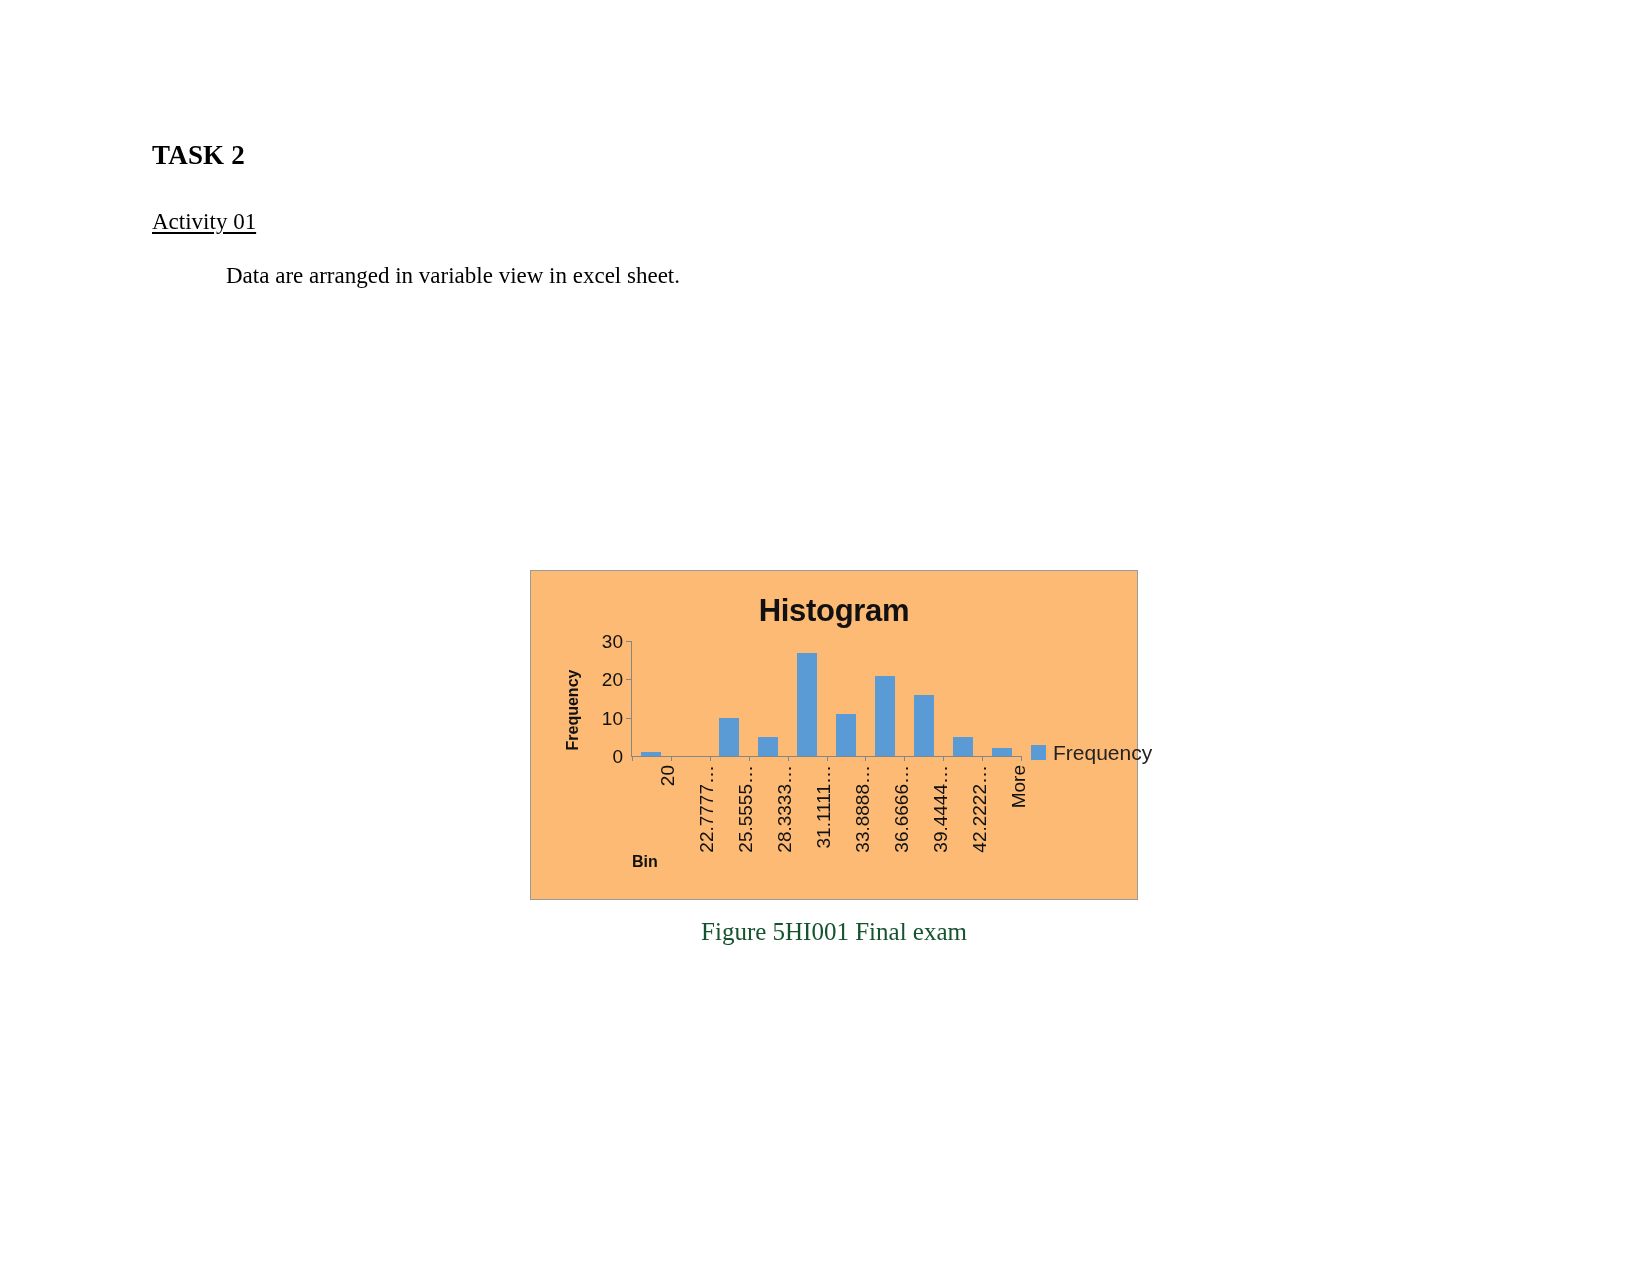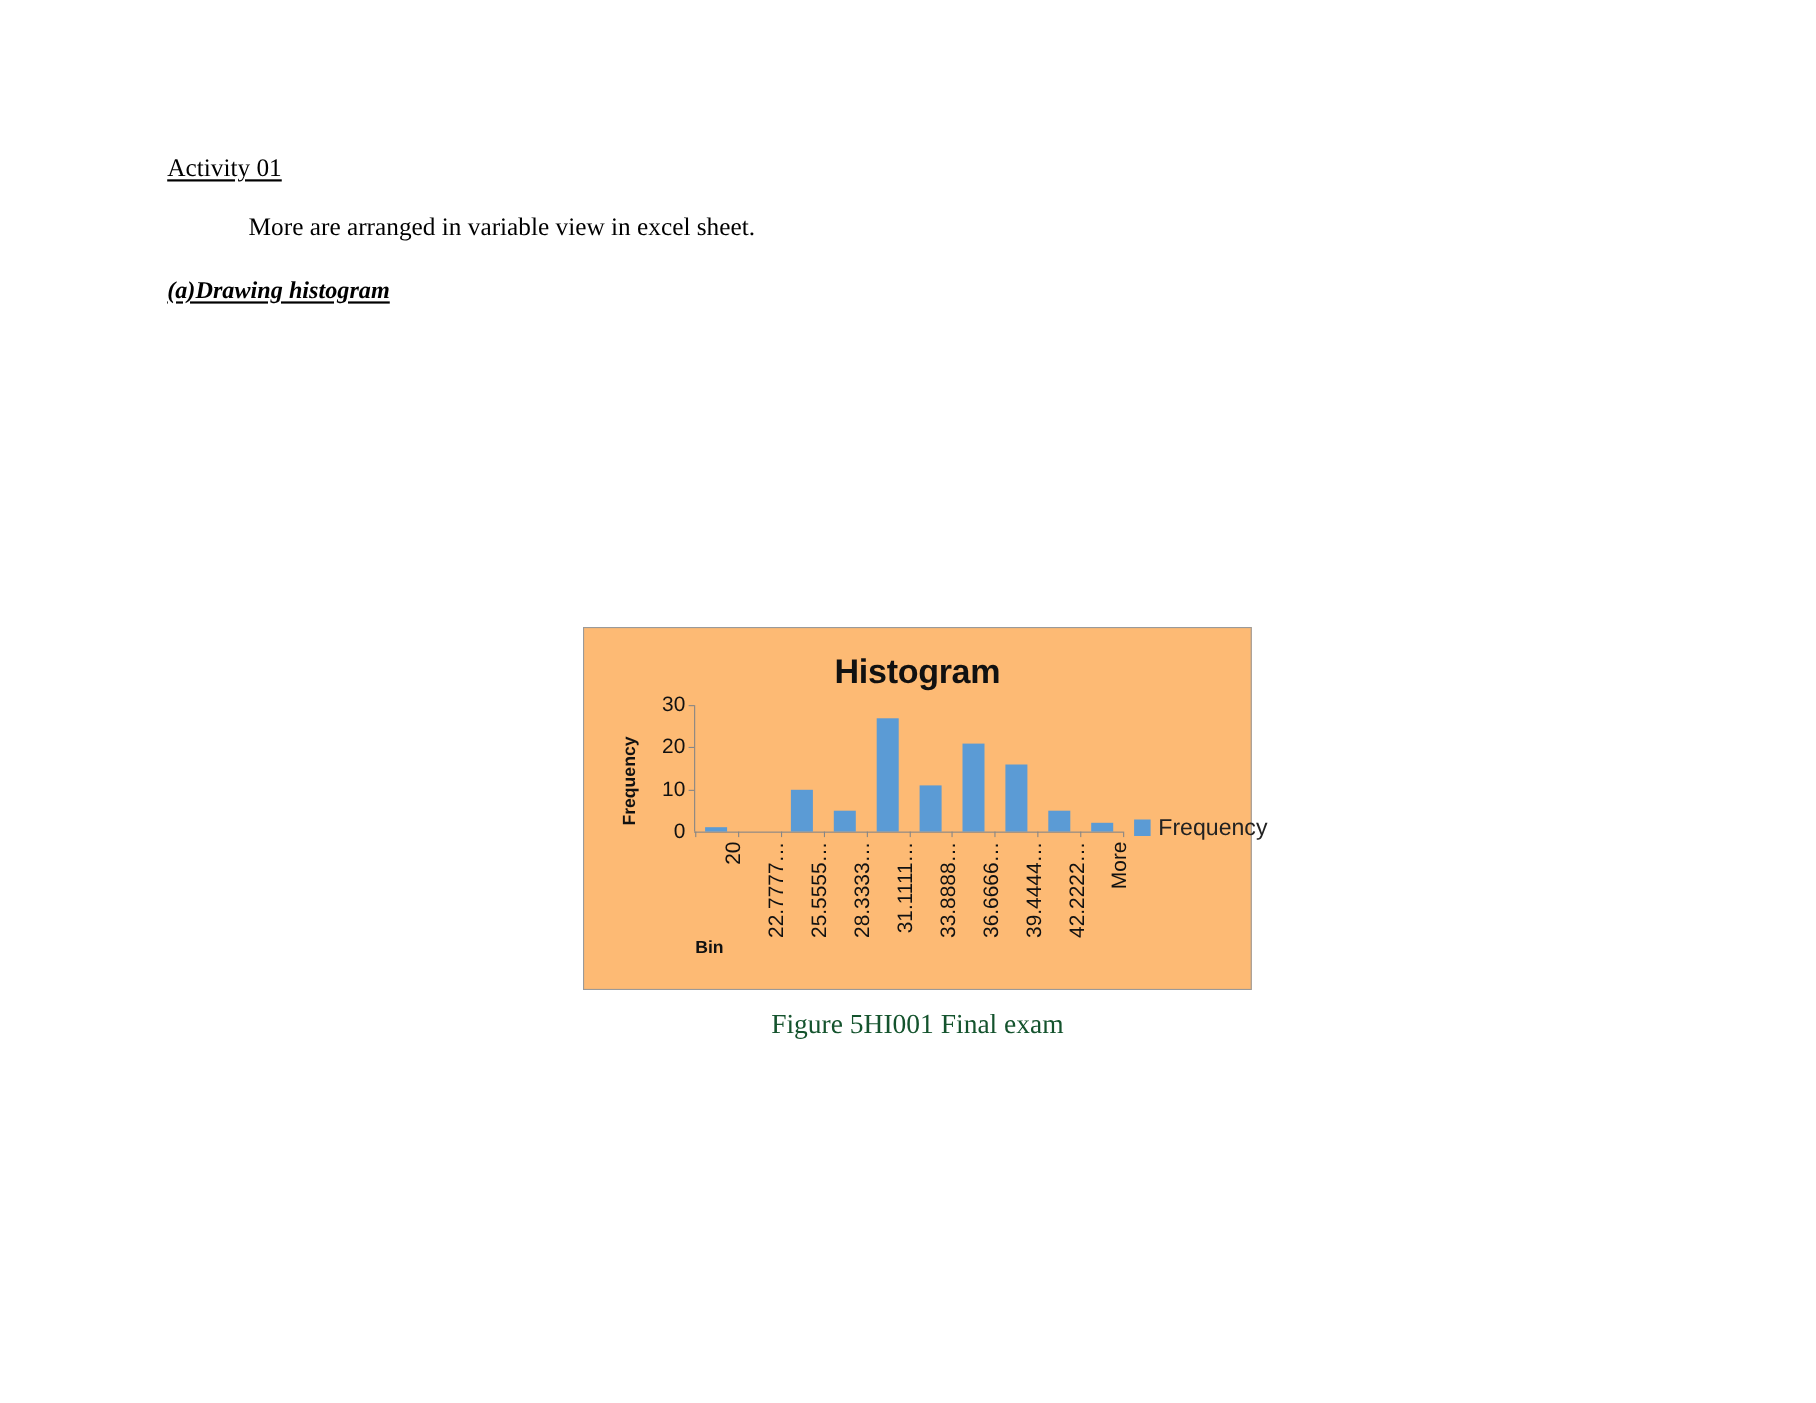--- a/index.html
+++ b/index.html
@@ -233,31 +233,29 @@
     text-align: center;
     font-family: "Liberation Serif", serif;
     font-size: 25px;
     color: #14532d;
   }
 </style>
 </head>
 <body>
 
 <div class="doc">
+  <div class="task-title">TASK 2</div>
 
   <div class="activity-row">
     <span class="activity">Activity 01</span>
   </div>
 
-  <div class="body-line">More are arranged in variable view in excel sheet.</div>
-
-
-  <div>
-    <span class="subheading">(a)Drawing histogram</span>
-  </div>
+  <div class="body-line">Data are arranged in variable view in excel sheet.</div>
+
+
 </div>
 
 <div class="chart-frame">
 
   <div class="chart-title">Histogram</div>
 
   <div class="plot-wrap">
 
     <div class="y-axis-title">Frequency</div>
 

